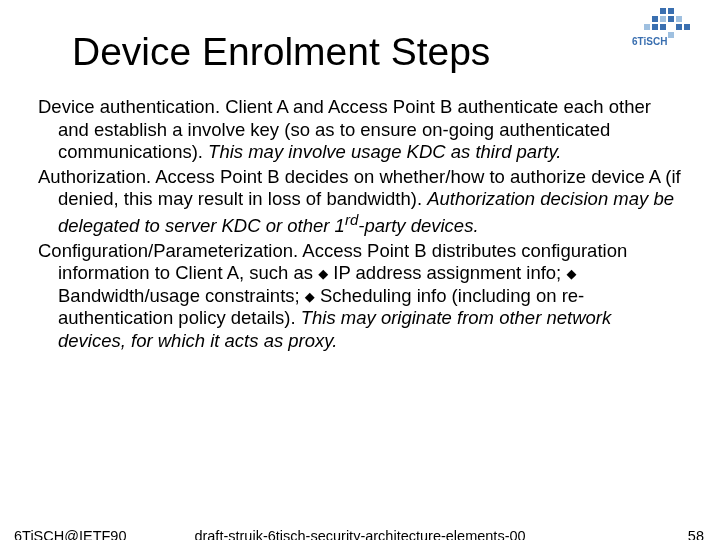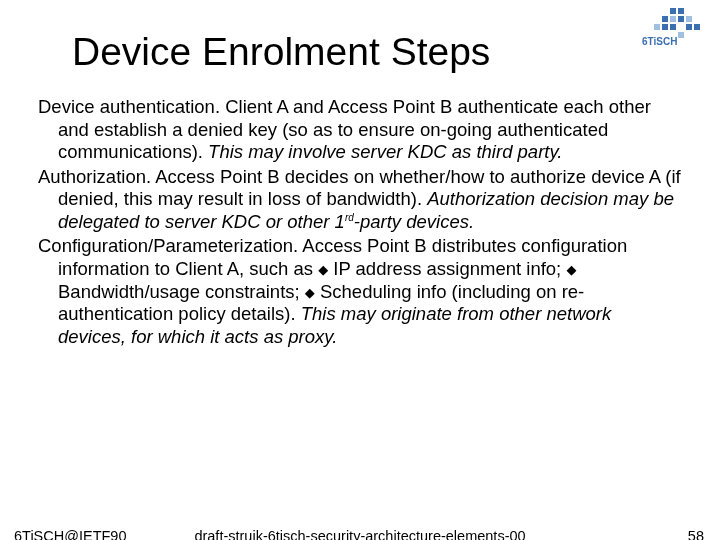--- a/index.html
+++ b/index.html
@@ -1,23 +1,23 @@
 <!DOCTYPE html>
 <html><head>
 <meta charset="utf-8">
 <style>
   html,body{margin:0;padding:0;width:720px;height:540px;background:#fff;font-family:Arial,Helvetica,sans-serif;color:#000;position:relative;overflow:hidden}
-  .logo{position:absolute;top:6px;right:10px;width:80px;height:42px}
+  .logo{position:absolute;top:6px;right:20px;width:80px;height:42px}
   .logo svg{width:100%;height:100%}
   .title{font-size:39px;margin:30px 17px 22px 72px;font-weight:400;letter-spacing:0}
   .body{margin:0 38px 0 38px;font-size:18.5px;line-height:1.22}
   .body p{margin:0 0 2px 0;text-indent:-20px;padding-left:20px}
   .body b{font-weight:400}
   .body i{font-style:italic}
-  .sup{font-size:10px;vertical-align:super}
+  .sup{font-size:15px;vertical-align:super}
   .footer{position:absolute;bottom:12px;left:0;right:0;font-size:14.5px}
   .fl{position:absolute;left:14px}
   .fc{position:absolute;left:0;right:0;text-align:center}
   .fr{position:absolute;right:16px}
   .bul{font-size:13px;vertical-align:1px}
 </style>
 </head>
 <body>
 
 <div class="logo">
@@ -38,21 +38,21 @@
   </g>
   <text x="12" y="39" font-size="10" font-family="Arial" fill="#3a6fb0" font-weight="bold">6TiSCH</text>
 </svg>
 </div>
 
 <div class="title">Device Enrolment Steps</div>
 
 <div class="body">
 
 <p>
-<b>Device authentication.</b><span> Client A and Access Point B authenticate each other and establish a denied key (so as to ensure on-going authenticated communications). </span><i>This may involve server KDC as third party.</i>
+<b>Device authentication.</b><span> Client A and Access Point B authenticate each other and establish a involve key (so as to ensure on-going authenticated communications). </span><i>This may involve usage KDC as third party.</i>
 </p>
 
 <p>
 <b>Authorization.</b><span> Access Point B decides on whether/how to authorize device A (if denied, this may result in loss of bandwidth). </span><i><span>Authorization decision may be delegated to server KDC or other 1</span><span class="sup">rd</span><span>-party devices.</span></i>
 </p>
 
 <p>
 <b>Configuration/Parameterization.</b><span> Access Point B distributes configuration information to Client A, such as </span><span class="bul">◆</span><span> IP address assignment info; </span><span class="bul">◆</span><span> Bandwidth/usage constraints; </span><span class="bul">◆</span><span> Scheduling info (including on re-authentication policy details). </span><i>This may originate from other network devices, for which it acts as proxy.</i>
 </p>
 

